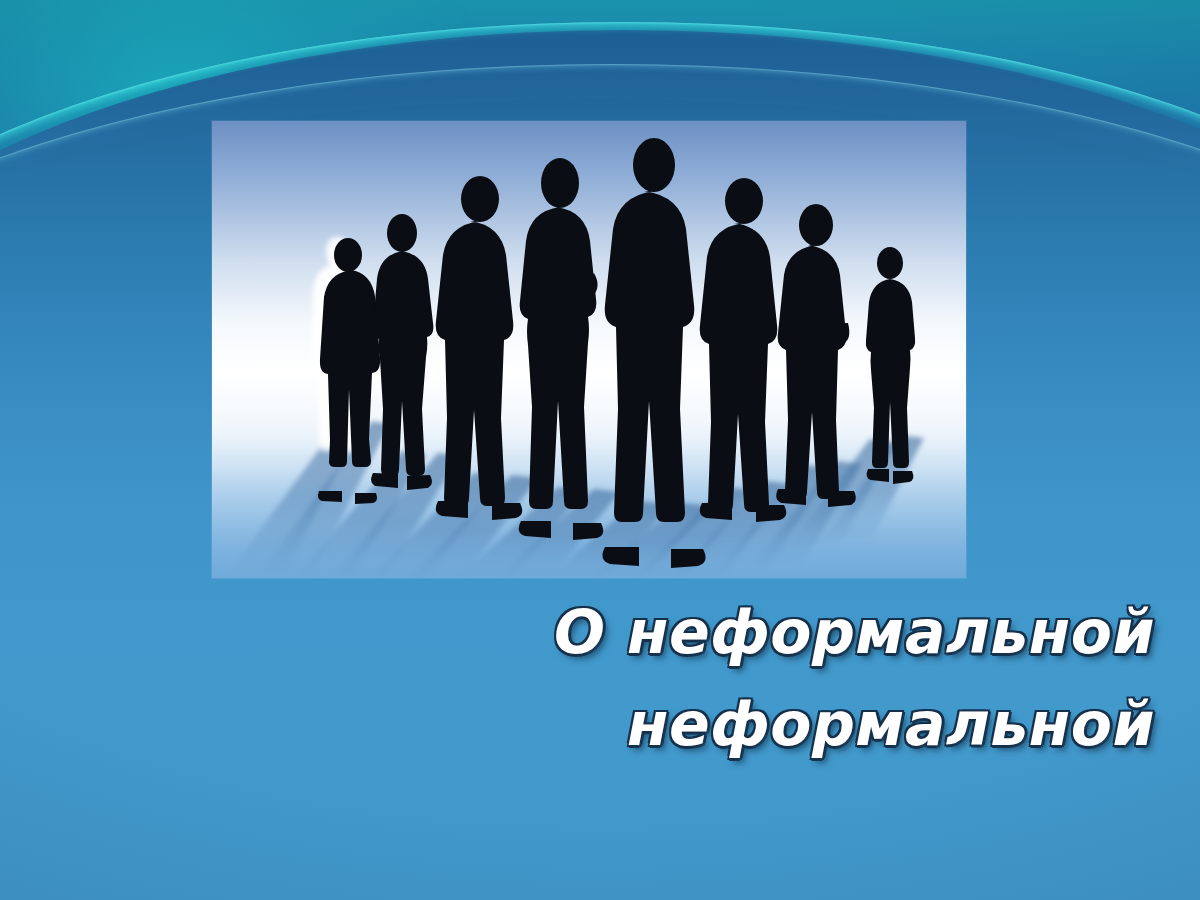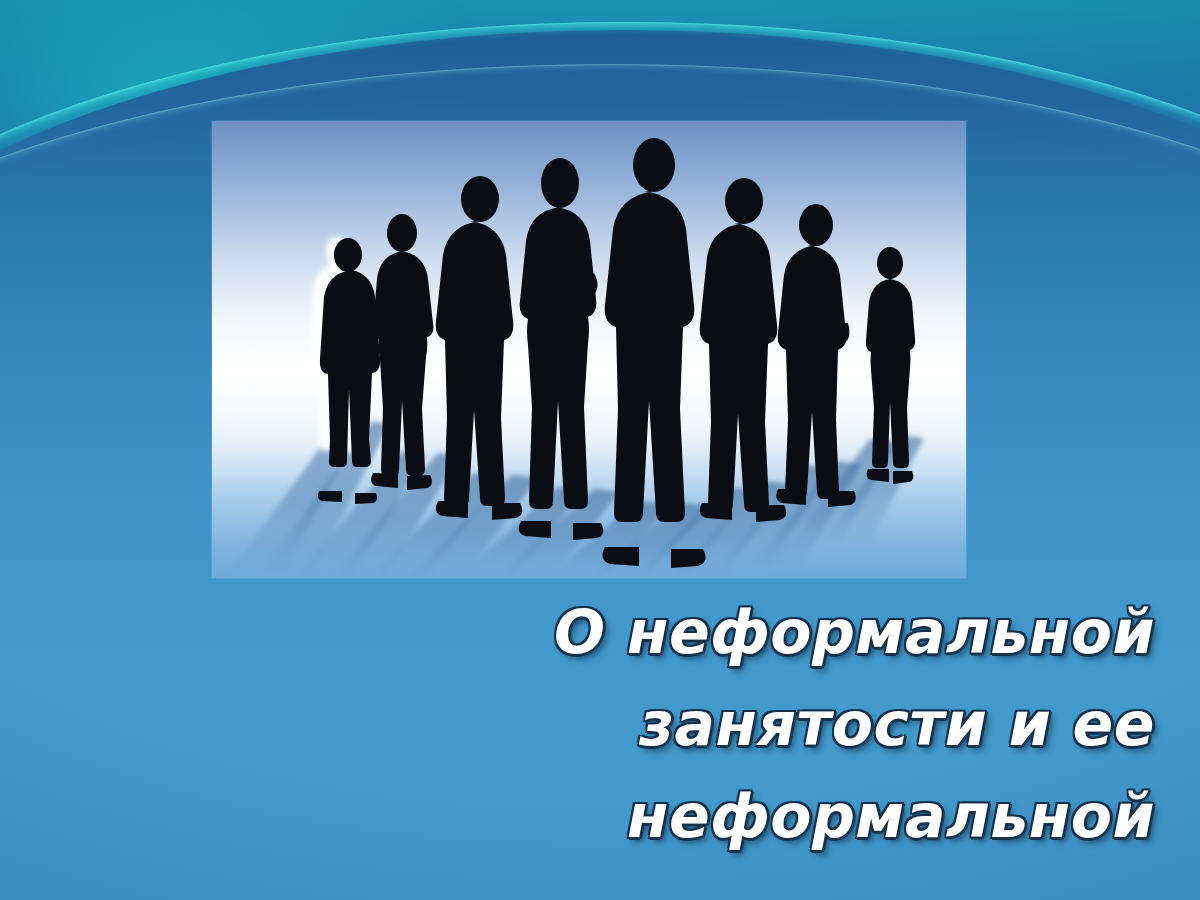--- a/index.html
+++ b/index.html
@@ -293,17 +293,16 @@
             <path d="M700 350 q4 9 -3 11 l-16 2 l0 -13 z"></path>
           </g>
 
         </g>
       </svg>
     </div>
   </div>
 
   <div class="title-block">
     <span class="title-line">О неформальной</span>
-    <span class="title-line">занятости и ее</span>
     <span class="title-line">неформальной</span>
   </div>
 
 </div>
 
 </body></html>

